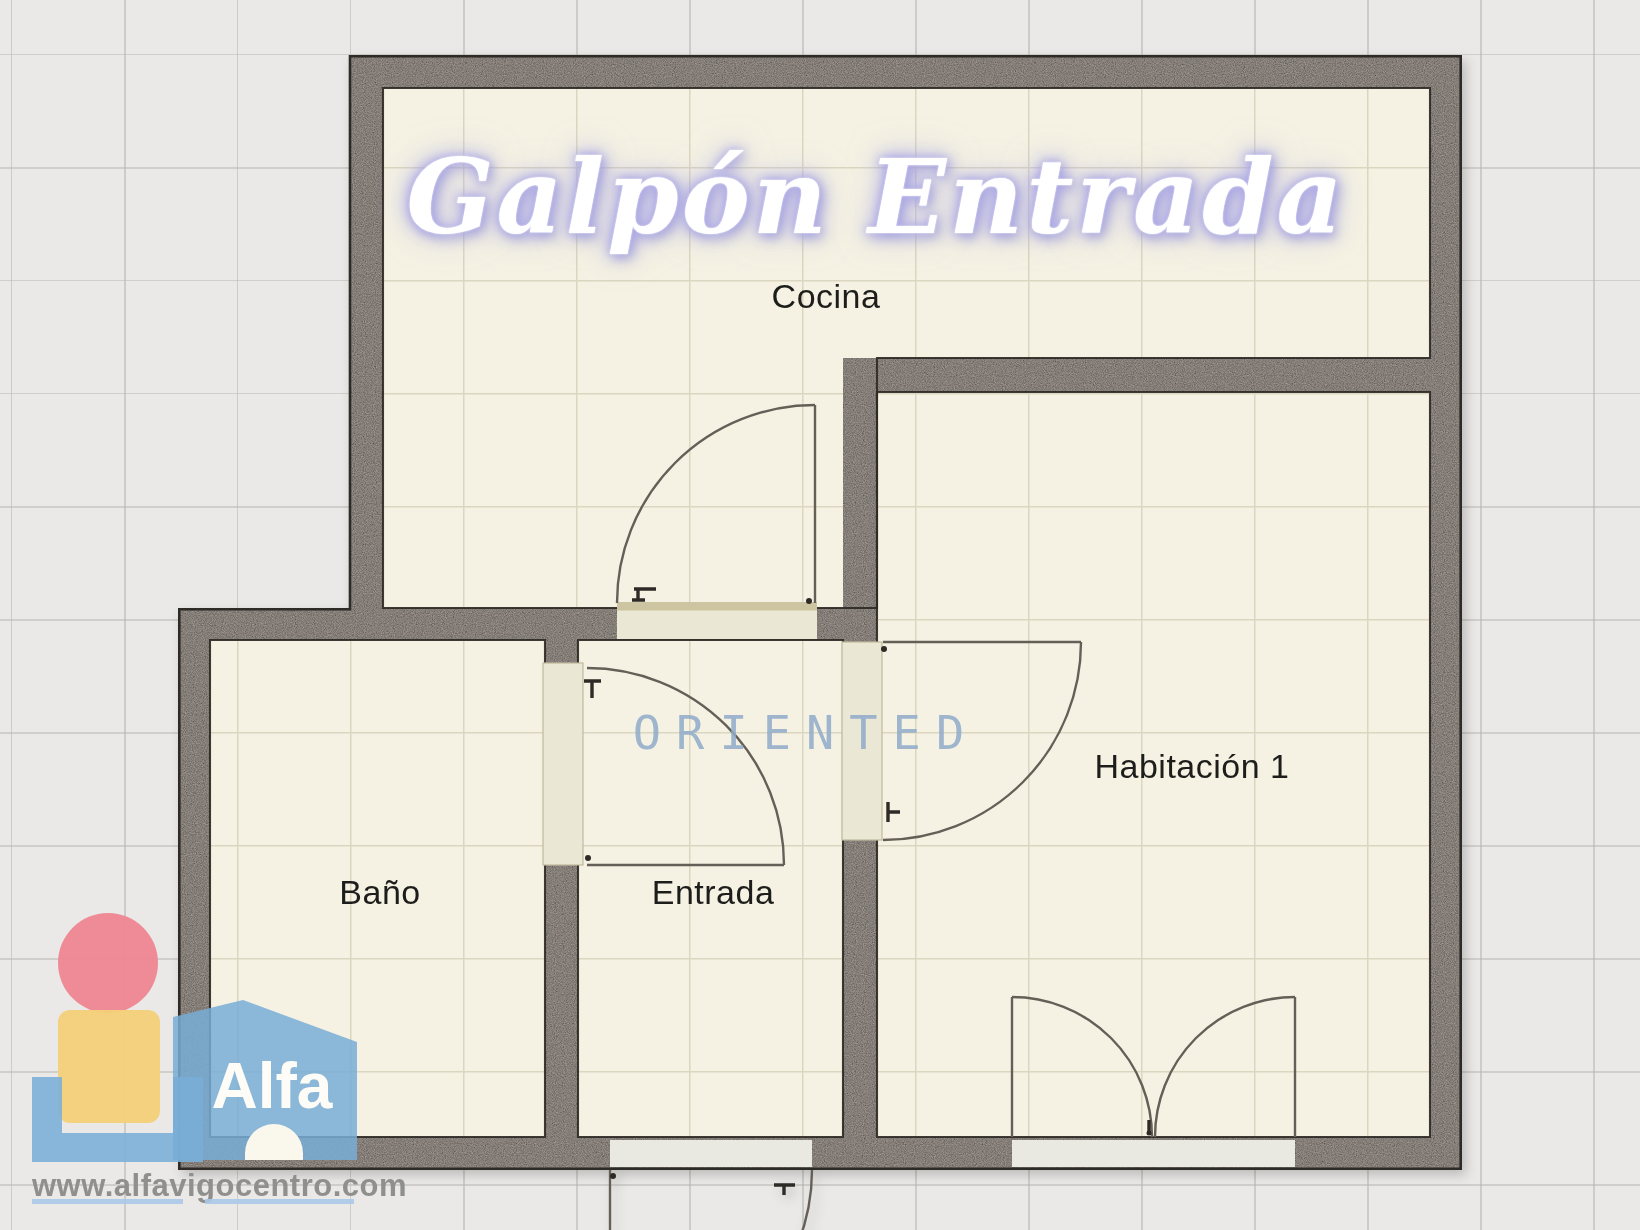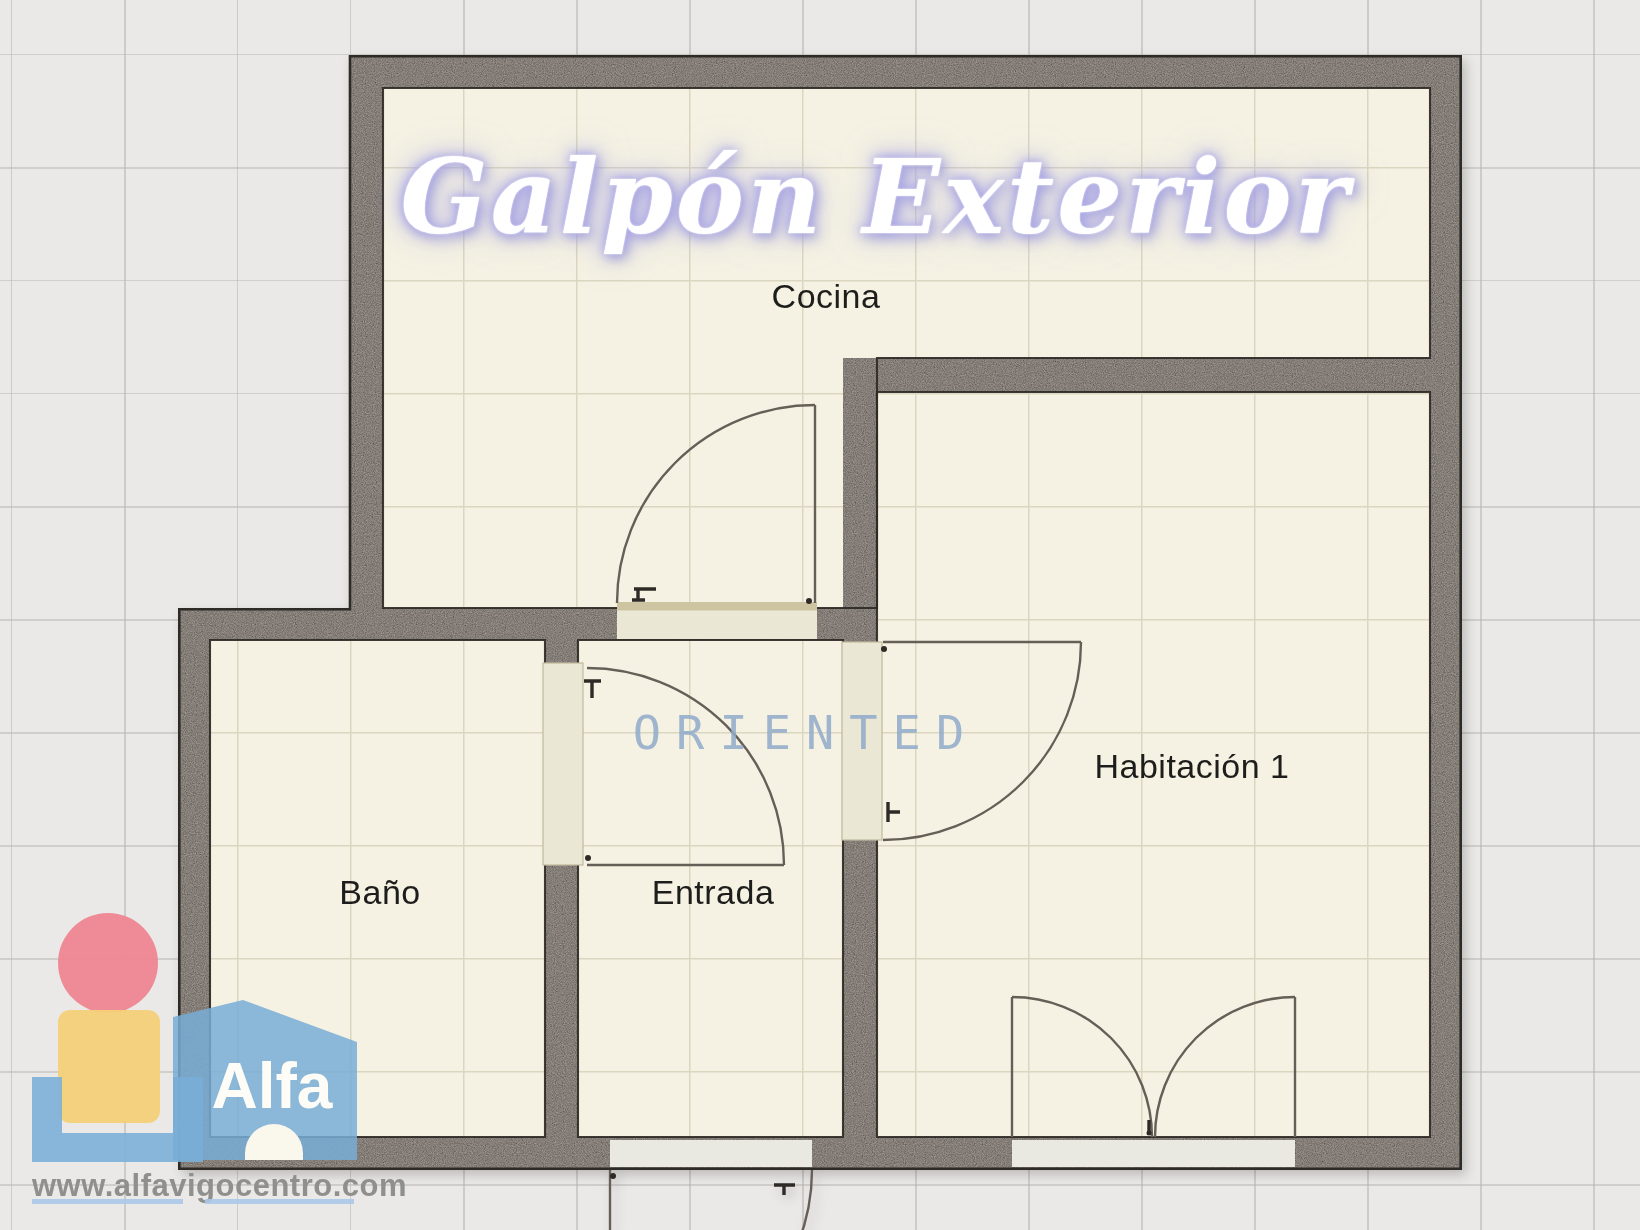--- a/index.html
+++ b/index.html
@@ -153,13 +153,13 @@
     </g>
   </g>
 
   <g>
     <text class="url-text" x="32" y="1196">www.alfavigocentro.com</text>
     <rect class="url-underline" x="32" y="1199" width="151" height="5"></rect>
     <rect class="url-underline" x="205" y="1199" width="149" height="5"></rect>
   </g>
 </svg>
 
-<div id="plan-title">Galpón Exterior</div>
+<div id="plan-title">Galpón Entrada</div>
 
 </body></html>

